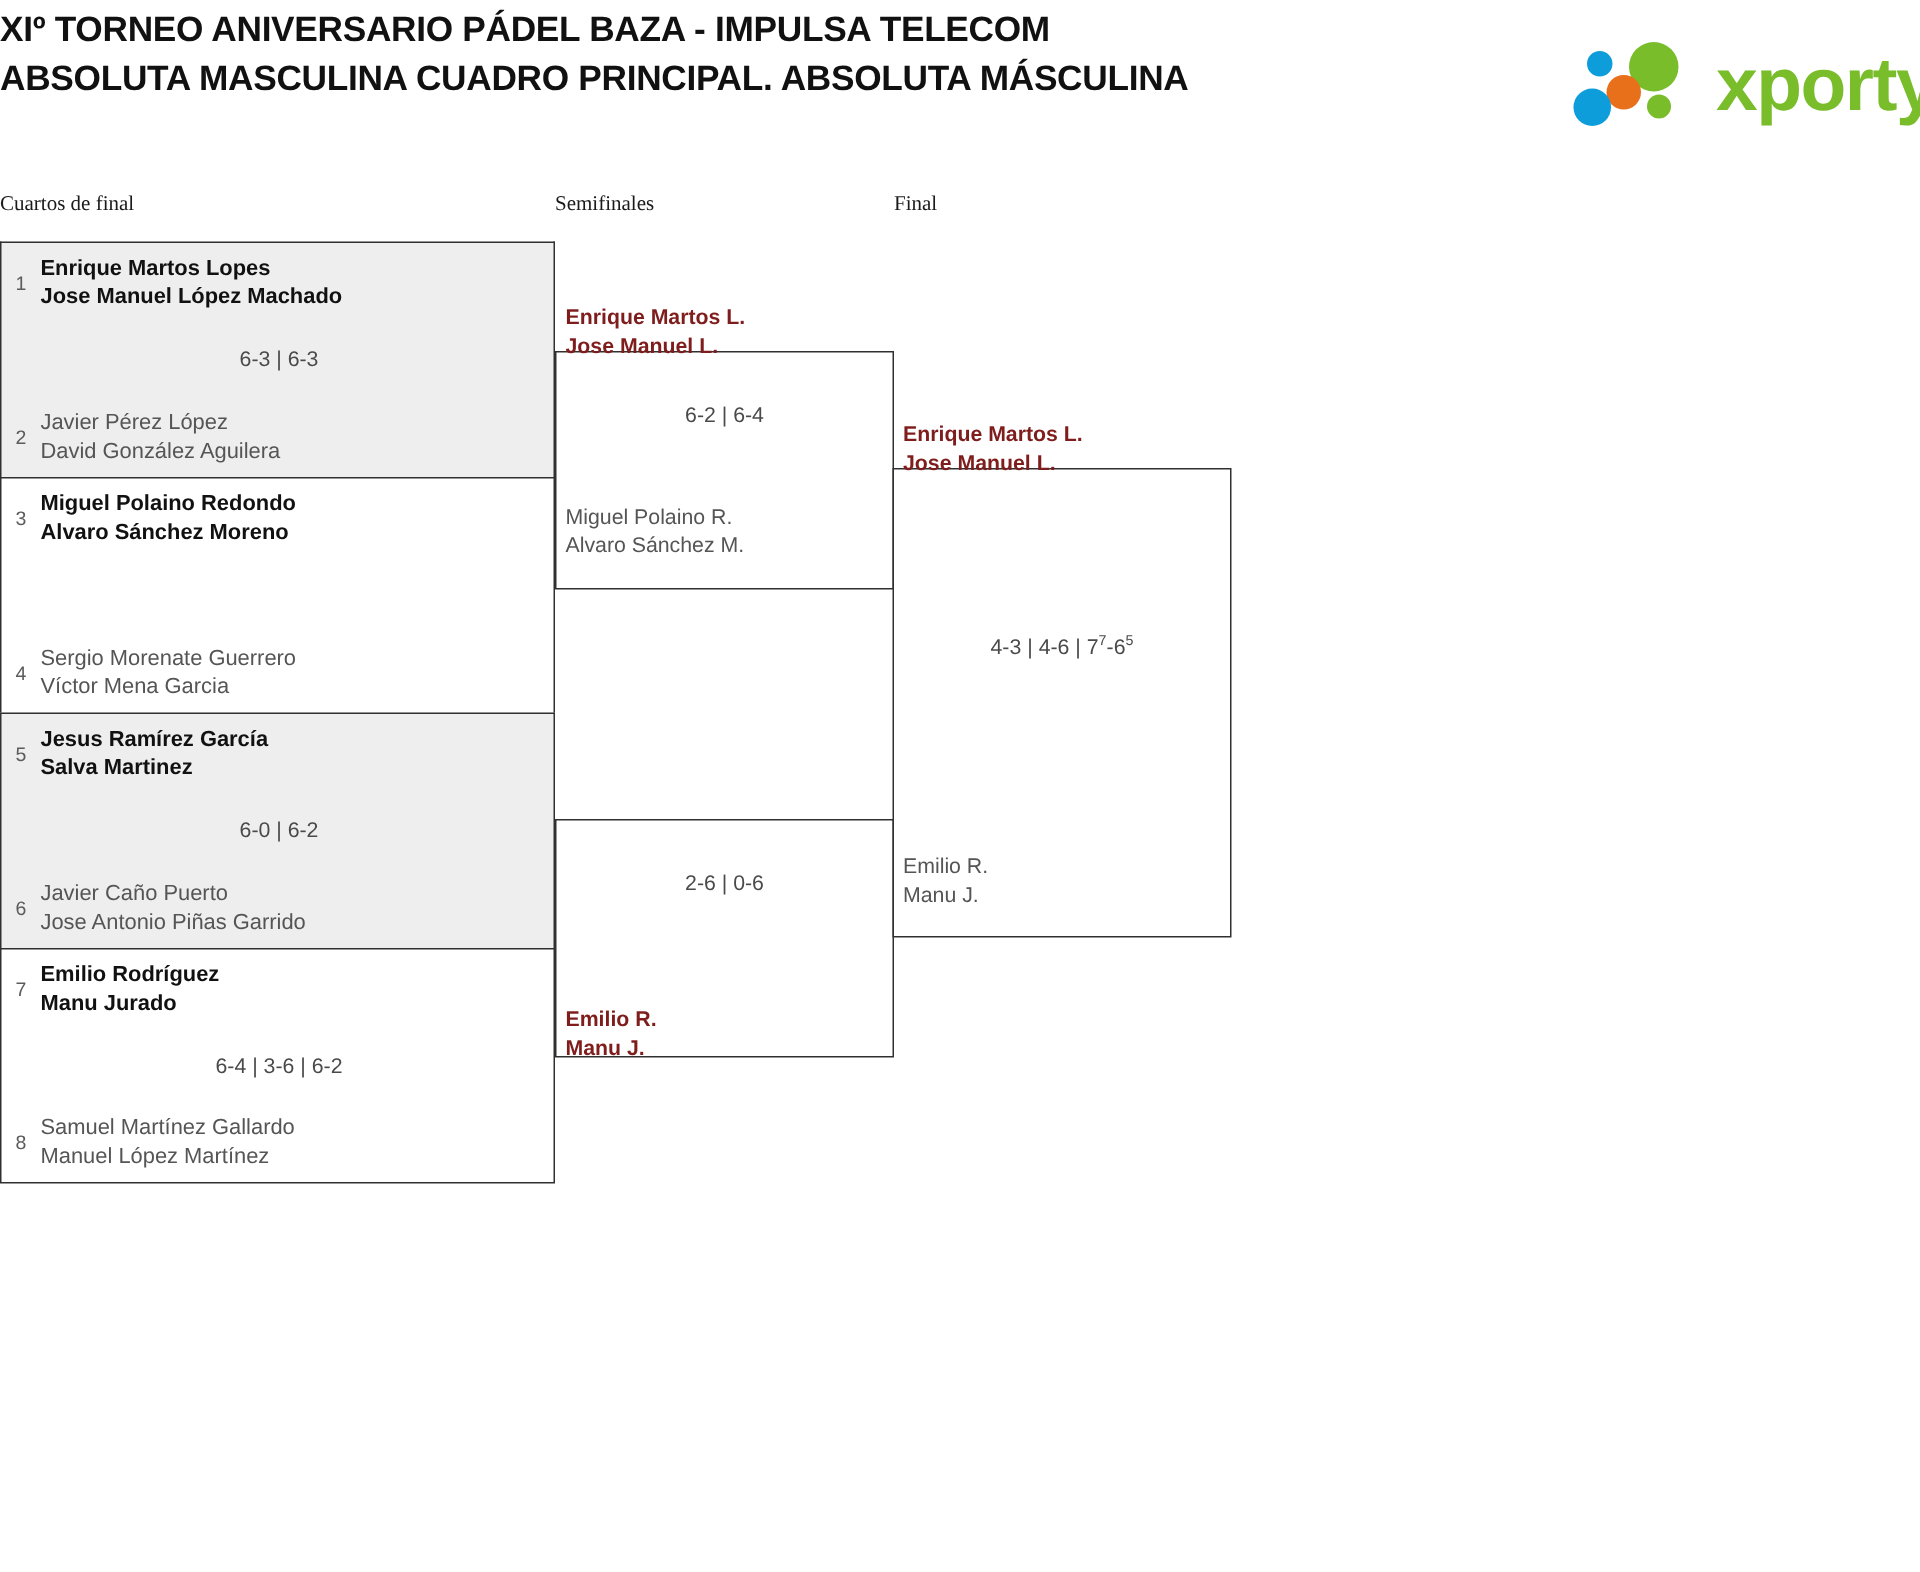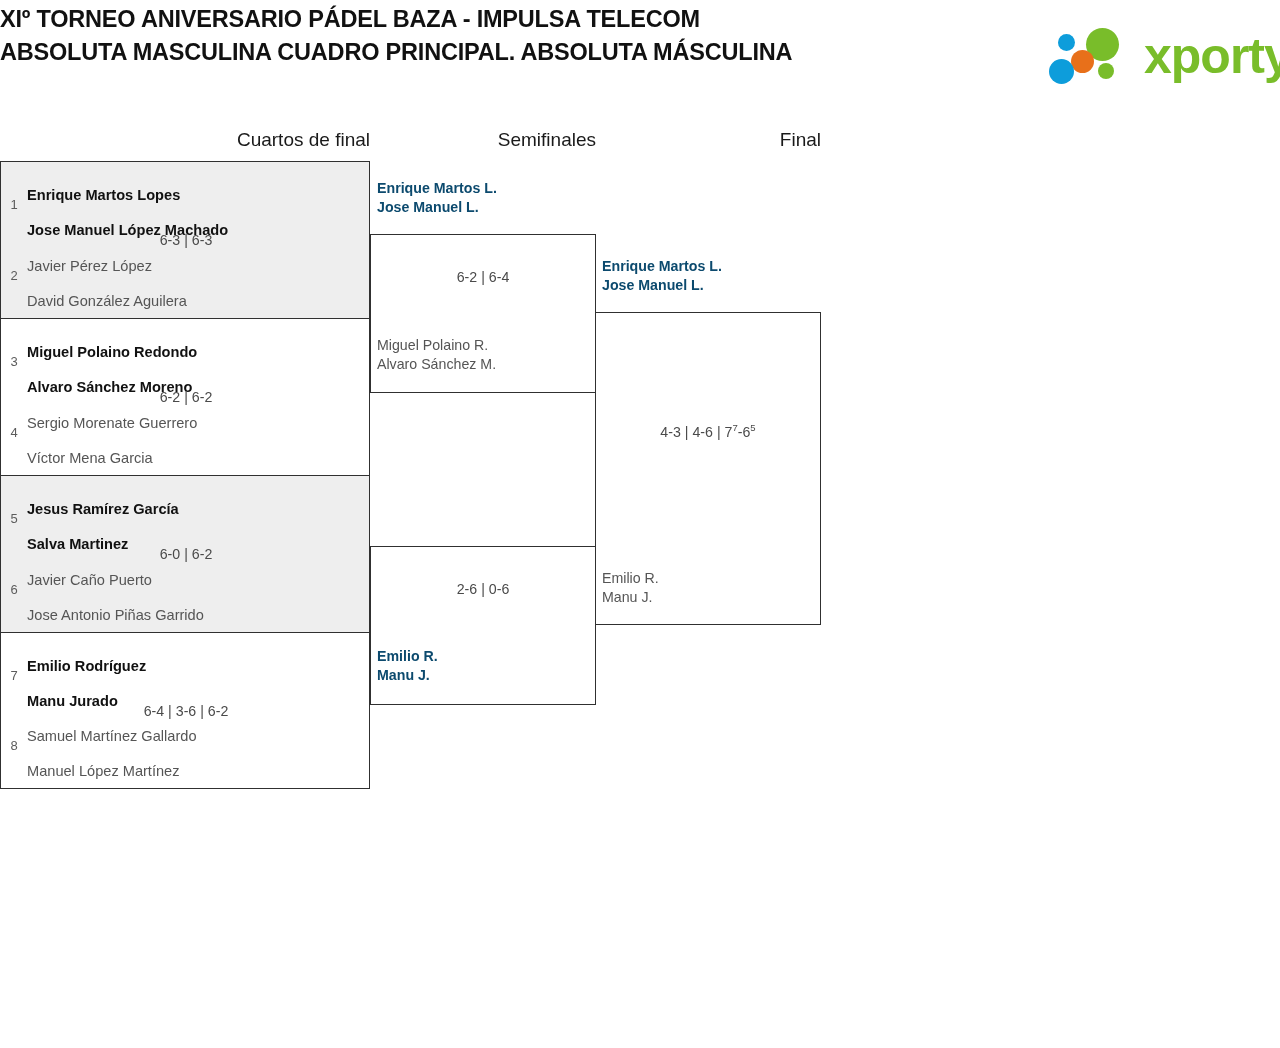--- a/index.html
+++ b/index.html
@@ -51,24 +51,25 @@
     font-size: 50px;
     font-weight: bold;
     color: #79bd2a;
     letter-spacing: -1px;
     line-height: 56px;
   }
 
   
   .col-header {
     position: absolute;
-    font-size: 19px;
+    font-size: 14px;
     color: #1a1a1a;
-    text-align: right;
+    text-align: left;
     white-space: nowrap;
+    font-family: Liberation Serif, serif;
   }
   #hdr-qf  { left: 0px;   top: 129px; width: 370px; }
   #hdr-sf  { left: 370px; top: 129px; width: 226px; }
   #hdr-fin { left: 596px; top: 129px; width: 225px; }
 
   
   #bracket { position: absolute; left: 0; top: 0; width: 1280px; height: 1048px; }
 
   
   .qf-match {
@@ -93,21 +94,21 @@
   .team.bottom { bottom: 8px; }
 
   .seed {
     width: 26px;
     text-align: center;
     font-size: 13px;
     color: #5c5c5c;
     flex: none;
   }
   .names { font-size: 14.6px; line-height: 18.5px; }
-  .names .nm { display: block; white-space: nowrap; margin-top: 16px; }
+  .names .nm { display: block; white-space: nowrap; }
 
   .winner .names { color: #111111; font-weight: bold; }
   .loser  .names { color: #555555; font-weight: normal; }
 
   .qf-score {
     position: absolute;
     left: 0;
     width: 370px;
     text-align: center;
     font-size: 14.2px;
@@ -120,21 +121,21 @@
     border: 1px solid #303030;
     background: transparent;
   }
 
   .rnd-team {
     position: absolute;
     font-size: 14.2px;
     line-height: 18.5px;
   }
   .rnd-team .nm { display: block; white-space: nowrap; }
-  .rnd-team.winner { color: #0c4a6e; font-weight: bold; }
+  .rnd-team.winner { color: #7f1d1d; font-weight: bold; margin-top: 24px; }
   .rnd-team.loser  { color: #555555; font-weight: normal; }
 
   .rnd-score {
     position: absolute;
     text-align: center;
     font-size: 14.2px;
     color: #4a4a4a;
     white-space: nowrap;
   }
   .rnd-score sup { font-size: 9.5px; vertical-align: super; line-height: 0; }
@@ -182,21 +183,20 @@
     </div>
 
     <div class="qf-match plain" style="top:318px; height:157px;">
       <div class="team top winner">
         <span class="seed">3</span>
         <span class="names">
           <span class="nm">Miguel Polaino Redondo</span>
           <span class="nm">Alvaro Sánchez Moreno</span>
         </span>
       </div>
-      <div class="qf-score" style="top:70px;">6-2 | 6-2</div>
       <div class="team bottom loser">
         <span class="seed">4</span>
         <span class="names">
           <span class="nm">Sergio Morenate Guerrero</span>
           <span class="nm">Víctor Mena Garcia</span>
         </span>
       </div>
     </div>
 
     <div class="qf-match shaded" style="top:475px; height:157px;">

